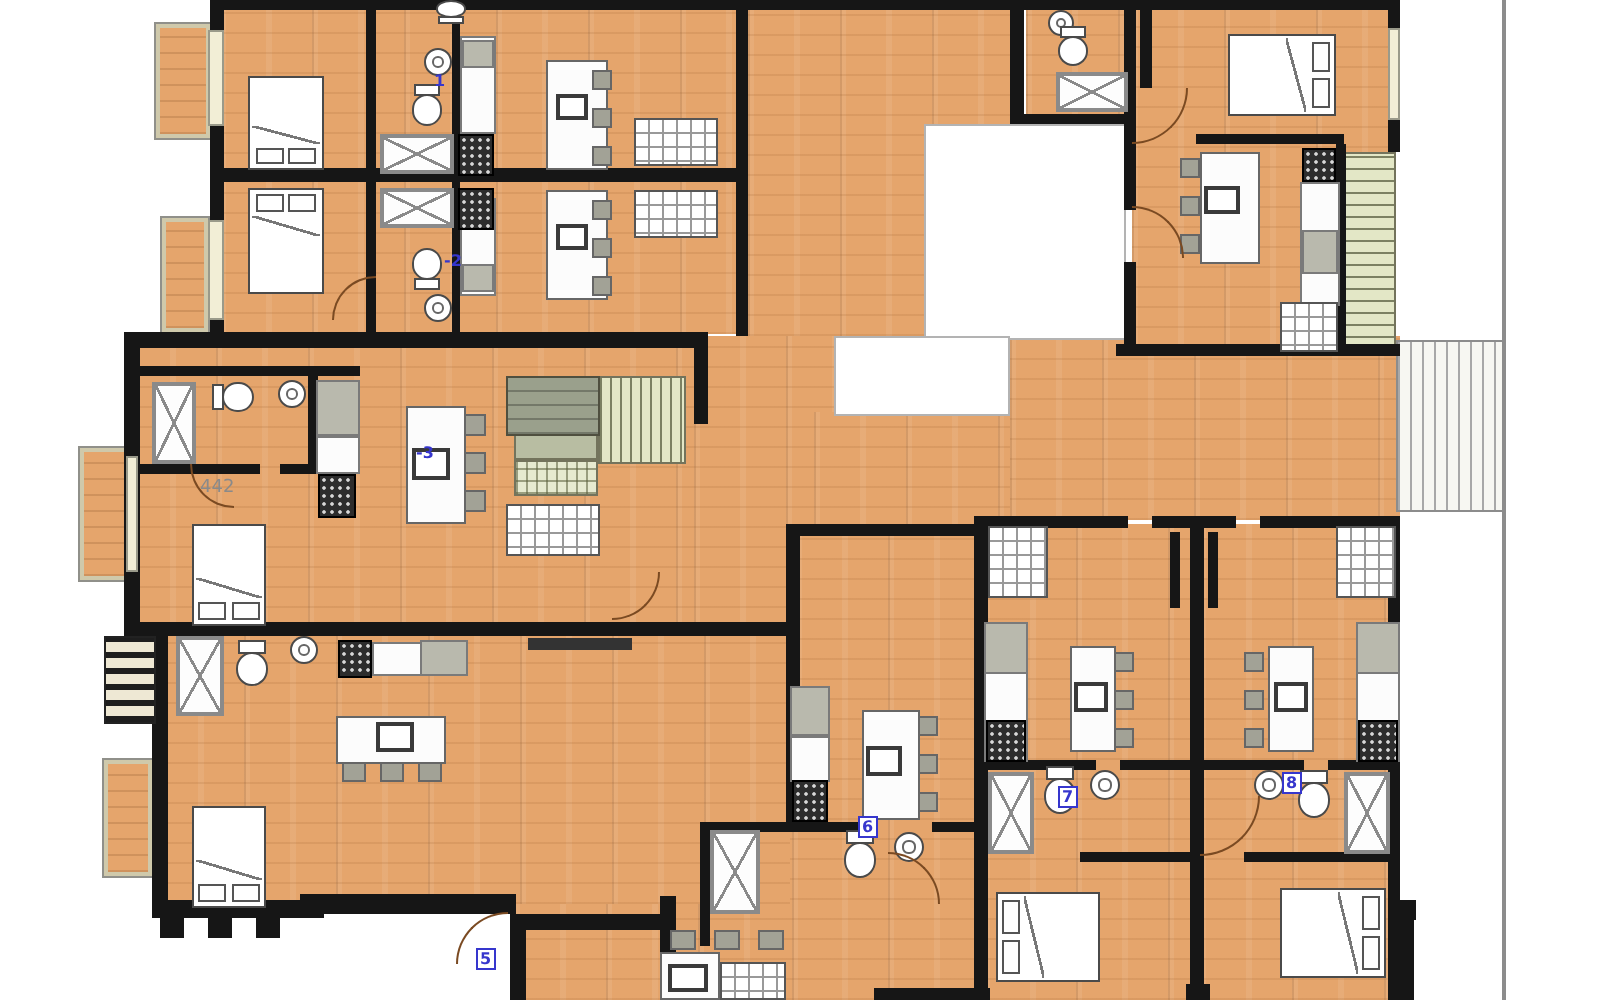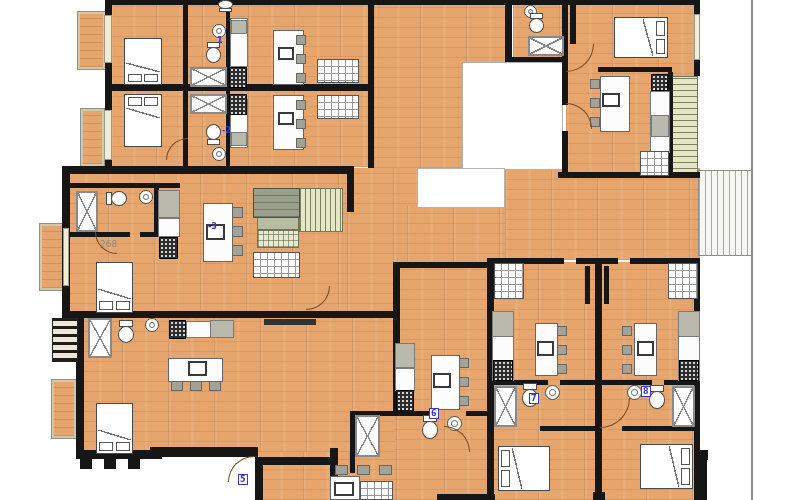--- a/index.html
+++ b/index.html
@@ -321,18 +321,18 @@
     <div class="door arc-br" style="left: 306px; top: 286px; width: 24px; height: 24px;"></div>
     <div class="door arc-bl" style="left: 95px; top: 232px; width: 22px; height: 22px;"></div>
     <div class="door arc-br" style="left: 566px; top: 44px; width: 28px; height: 28px;"></div>
     <div class="door arc-tr" style="left: 566px; top: 103px; width: 26px; height: 26px;"></div>
     <div class="door arc-tr" style="left: 444px; top: 426px; width: 26px; height: 26px;"></div>
     <div class="door arc-tl" style="left: 228px; top: 456px; width: 26px; height: 26px;"></div>
     <div class="door arc-br" style="left: 600px; top: 398px; width: 30px; height: 30px;"></div>
     <span class="lbl blue" style="left: 217px; top: 36px;">1</span>
     <span class="lbl blue" style="left: 222px; top: 126px;">-2</span>
     <span class="lbl blue" style="left: 208px; top: 222px;">-3</span>
-    <span class="lbl gray" style="left: 100px; top: 240px;">268</span>
+    <span class="lbl gray" style="left: 100px; top: 240px;">442</span>
     <span class="lbl boxed" style="left: 238px; top: 474px;">5</span>
     <span class="lbl boxed" style="left: 429px; top: 408px;">6</span>
     <span class="lbl boxed" style="left: 529px; top: 393px;">7</span>
     <span class="lbl boxed" style="left: 641px; top: 386px;">8</span>
   </div>
 
 </body></html>

